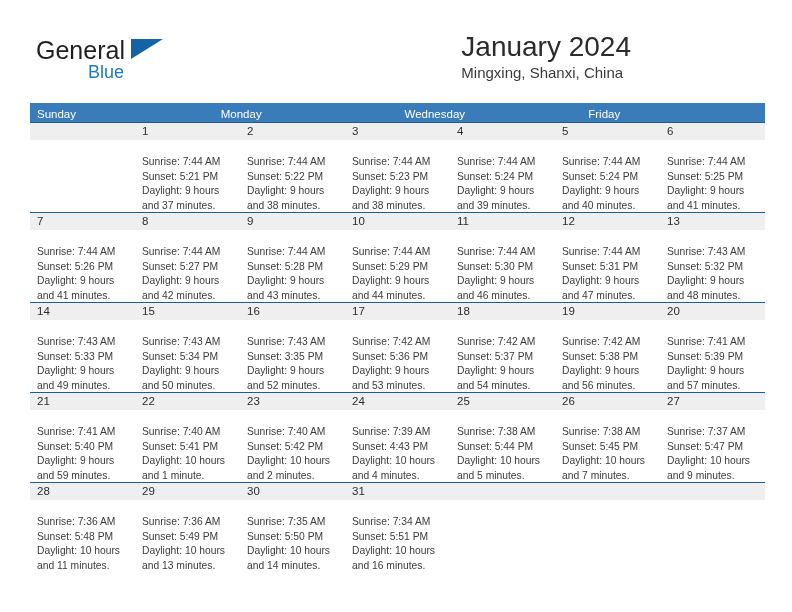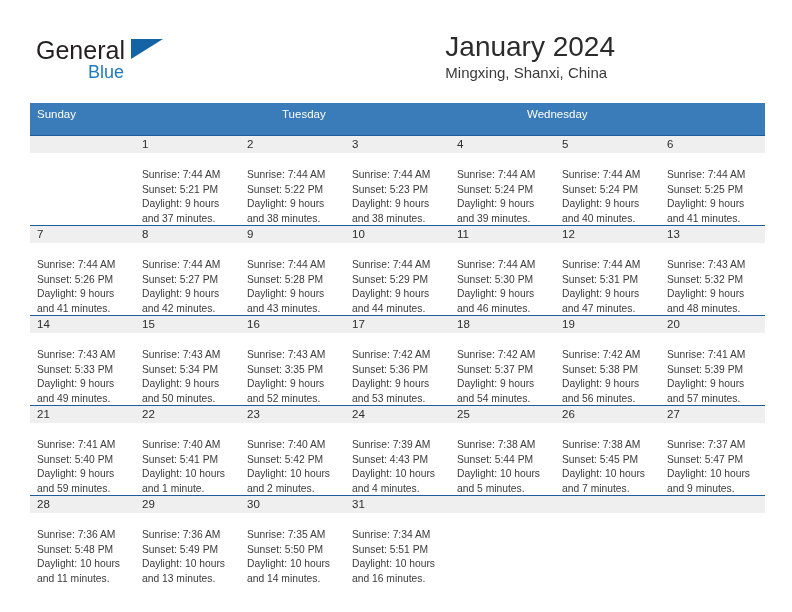--- a/index.html
+++ b/index.html
@@ -22,20 +22,21 @@
     box-sizing: border-box;
   }
 
   
   .header {
     position: absolute;
     left: 0;
     top: 0;
     width: 651px;
     height: 100px;
+    padding-left: 16px;
   }
 
   .brand {
     position: absolute;
     left: 36px;
     top: 36px;
     width: 230px;
     height: 56px;
   }
   .brand-general {
@@ -89,21 +90,21 @@
   .calendar {
     position: absolute;
     left: 30px;
     top: 103px;
     width: 735px;
   }
 
   .weekday-row {
     display: flex;
     background: #3a7cb9;
-    height: 32px;
+    height: 19px;
   }
   .weekday-cell {
     flex: 1 1 0;
     min-width: 0;
     color: #ffffff;
     font-size: 11.5px;
     line-height: 22px;
     padding-left: 7px;
     box-sizing: border-box;
     white-space: nowrap;
@@ -176,22 +177,23 @@
       <div class="cal-title">January 2024</div>
       <div class="cal-subtitle">Mingxing, Shanxi, China</div>
     </div>
 
   </div>
 
   <div class="calendar">
 
     <div class="weekday-row">
       <div class="weekday-cell">Sunday</div>
-      <div class="weekday-cell">Tuesday</div>
+      <div class="weekday-cell">Monday</div>
       <div class="weekday-cell">Wednesday</div>
+      <div class="weekday-cell">Friday</div>
     </div>
 
     <div class="week-row">
       <div class="daynum-band"></div>
       <div class="day-cells">
         <div class="day-cell empty">
           <div class="day-num"></div>
           <div class="day-info">
             <div></div>
             <div></div>

